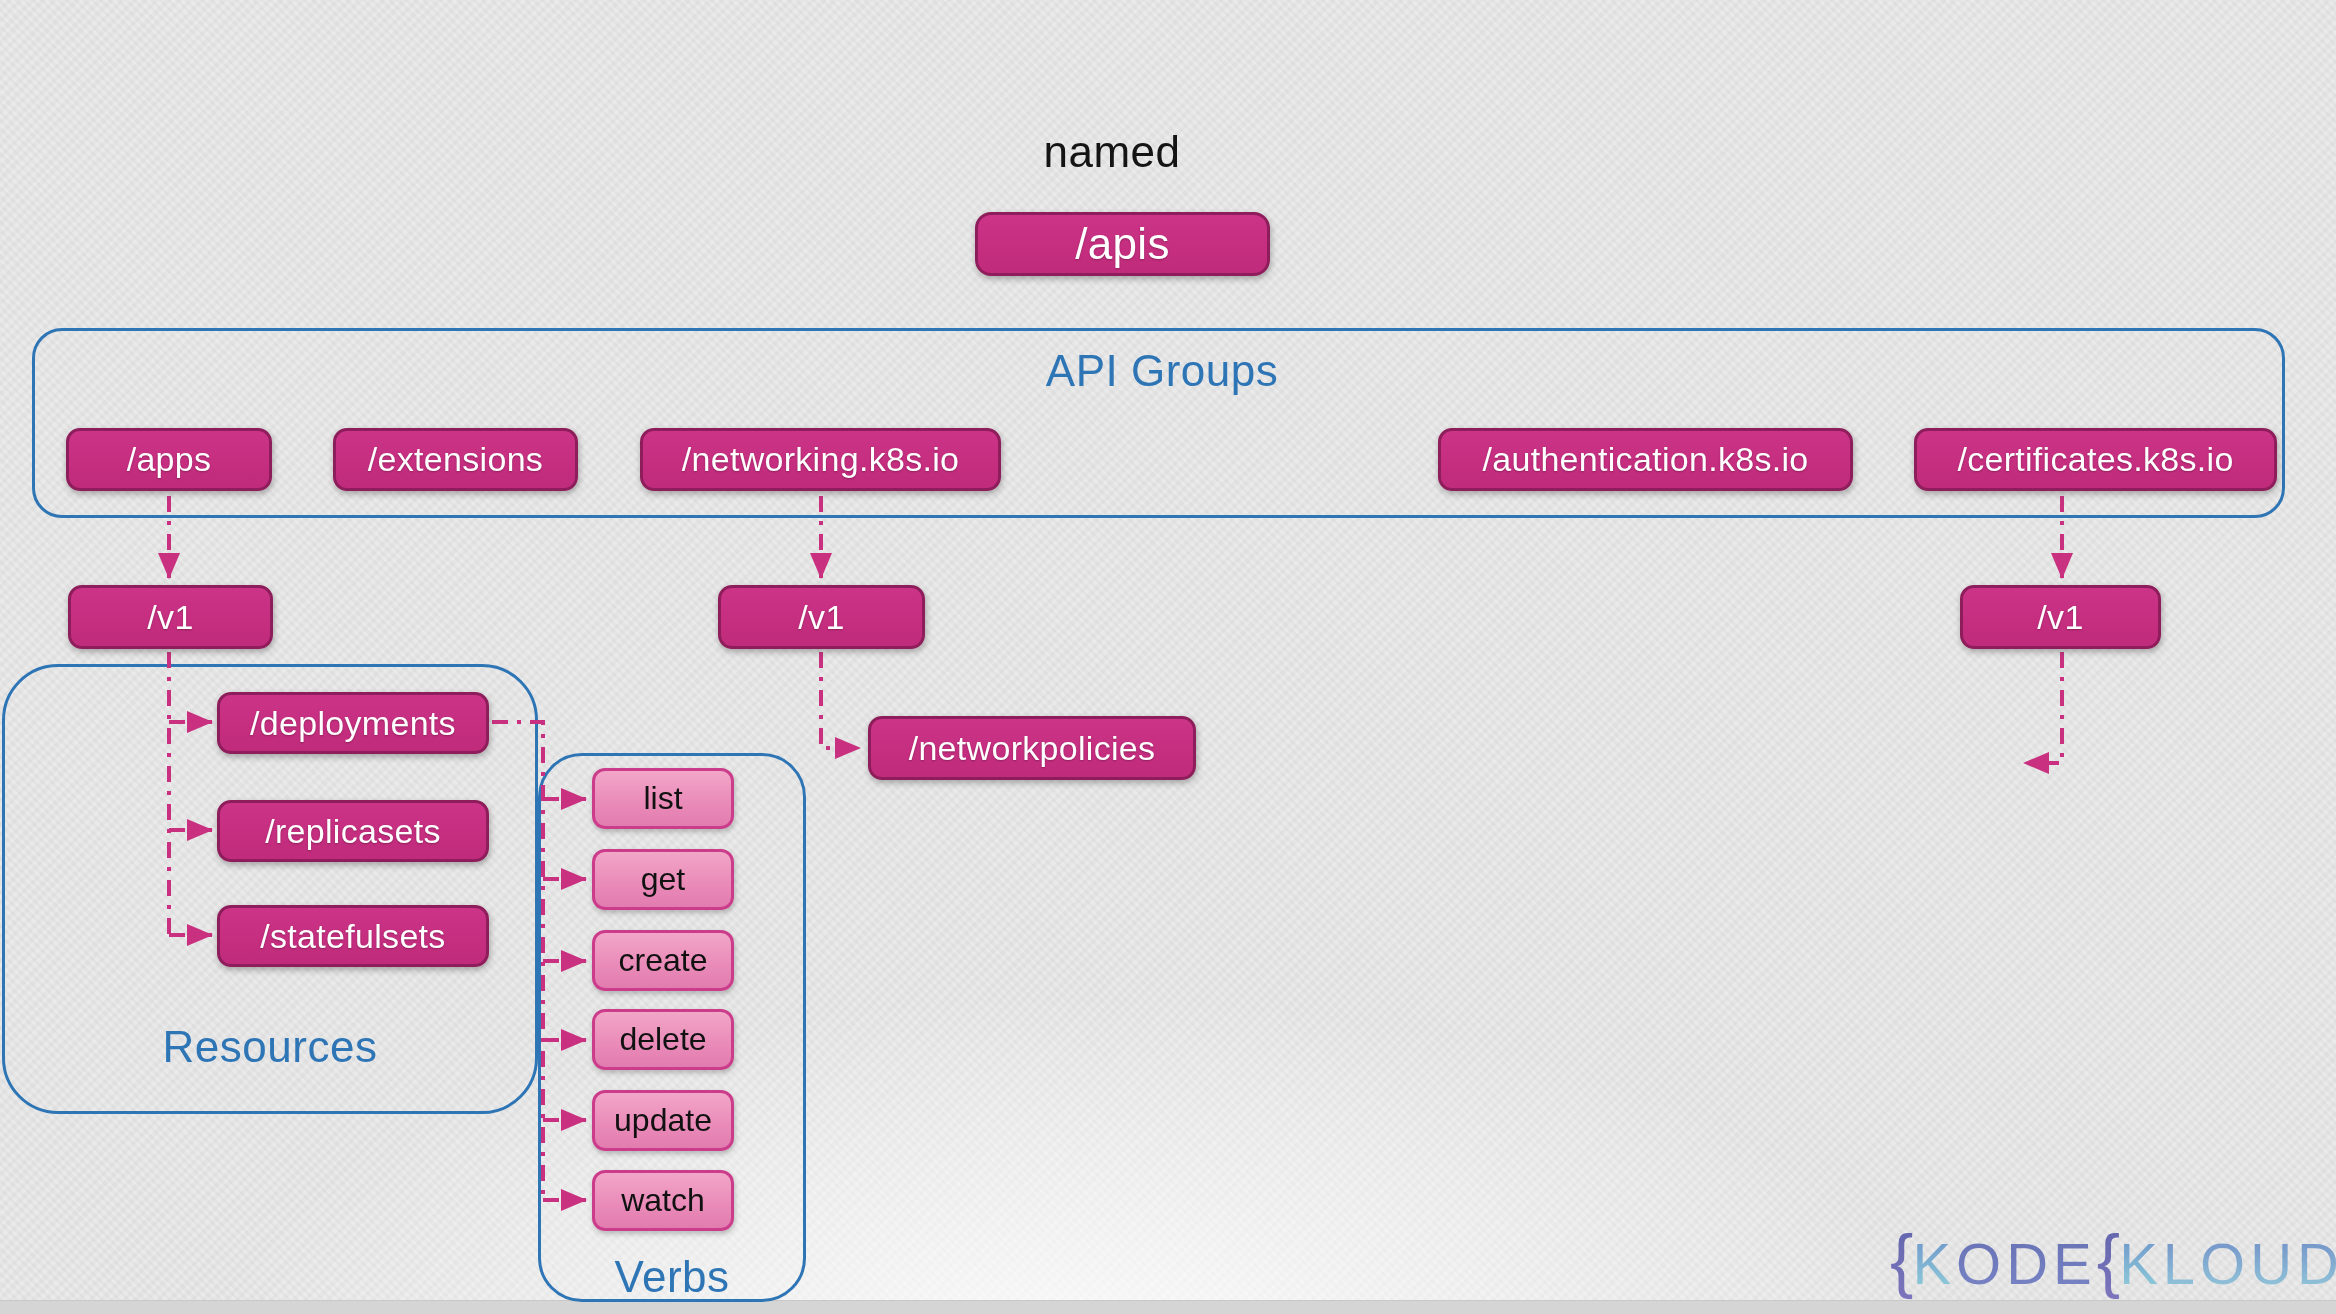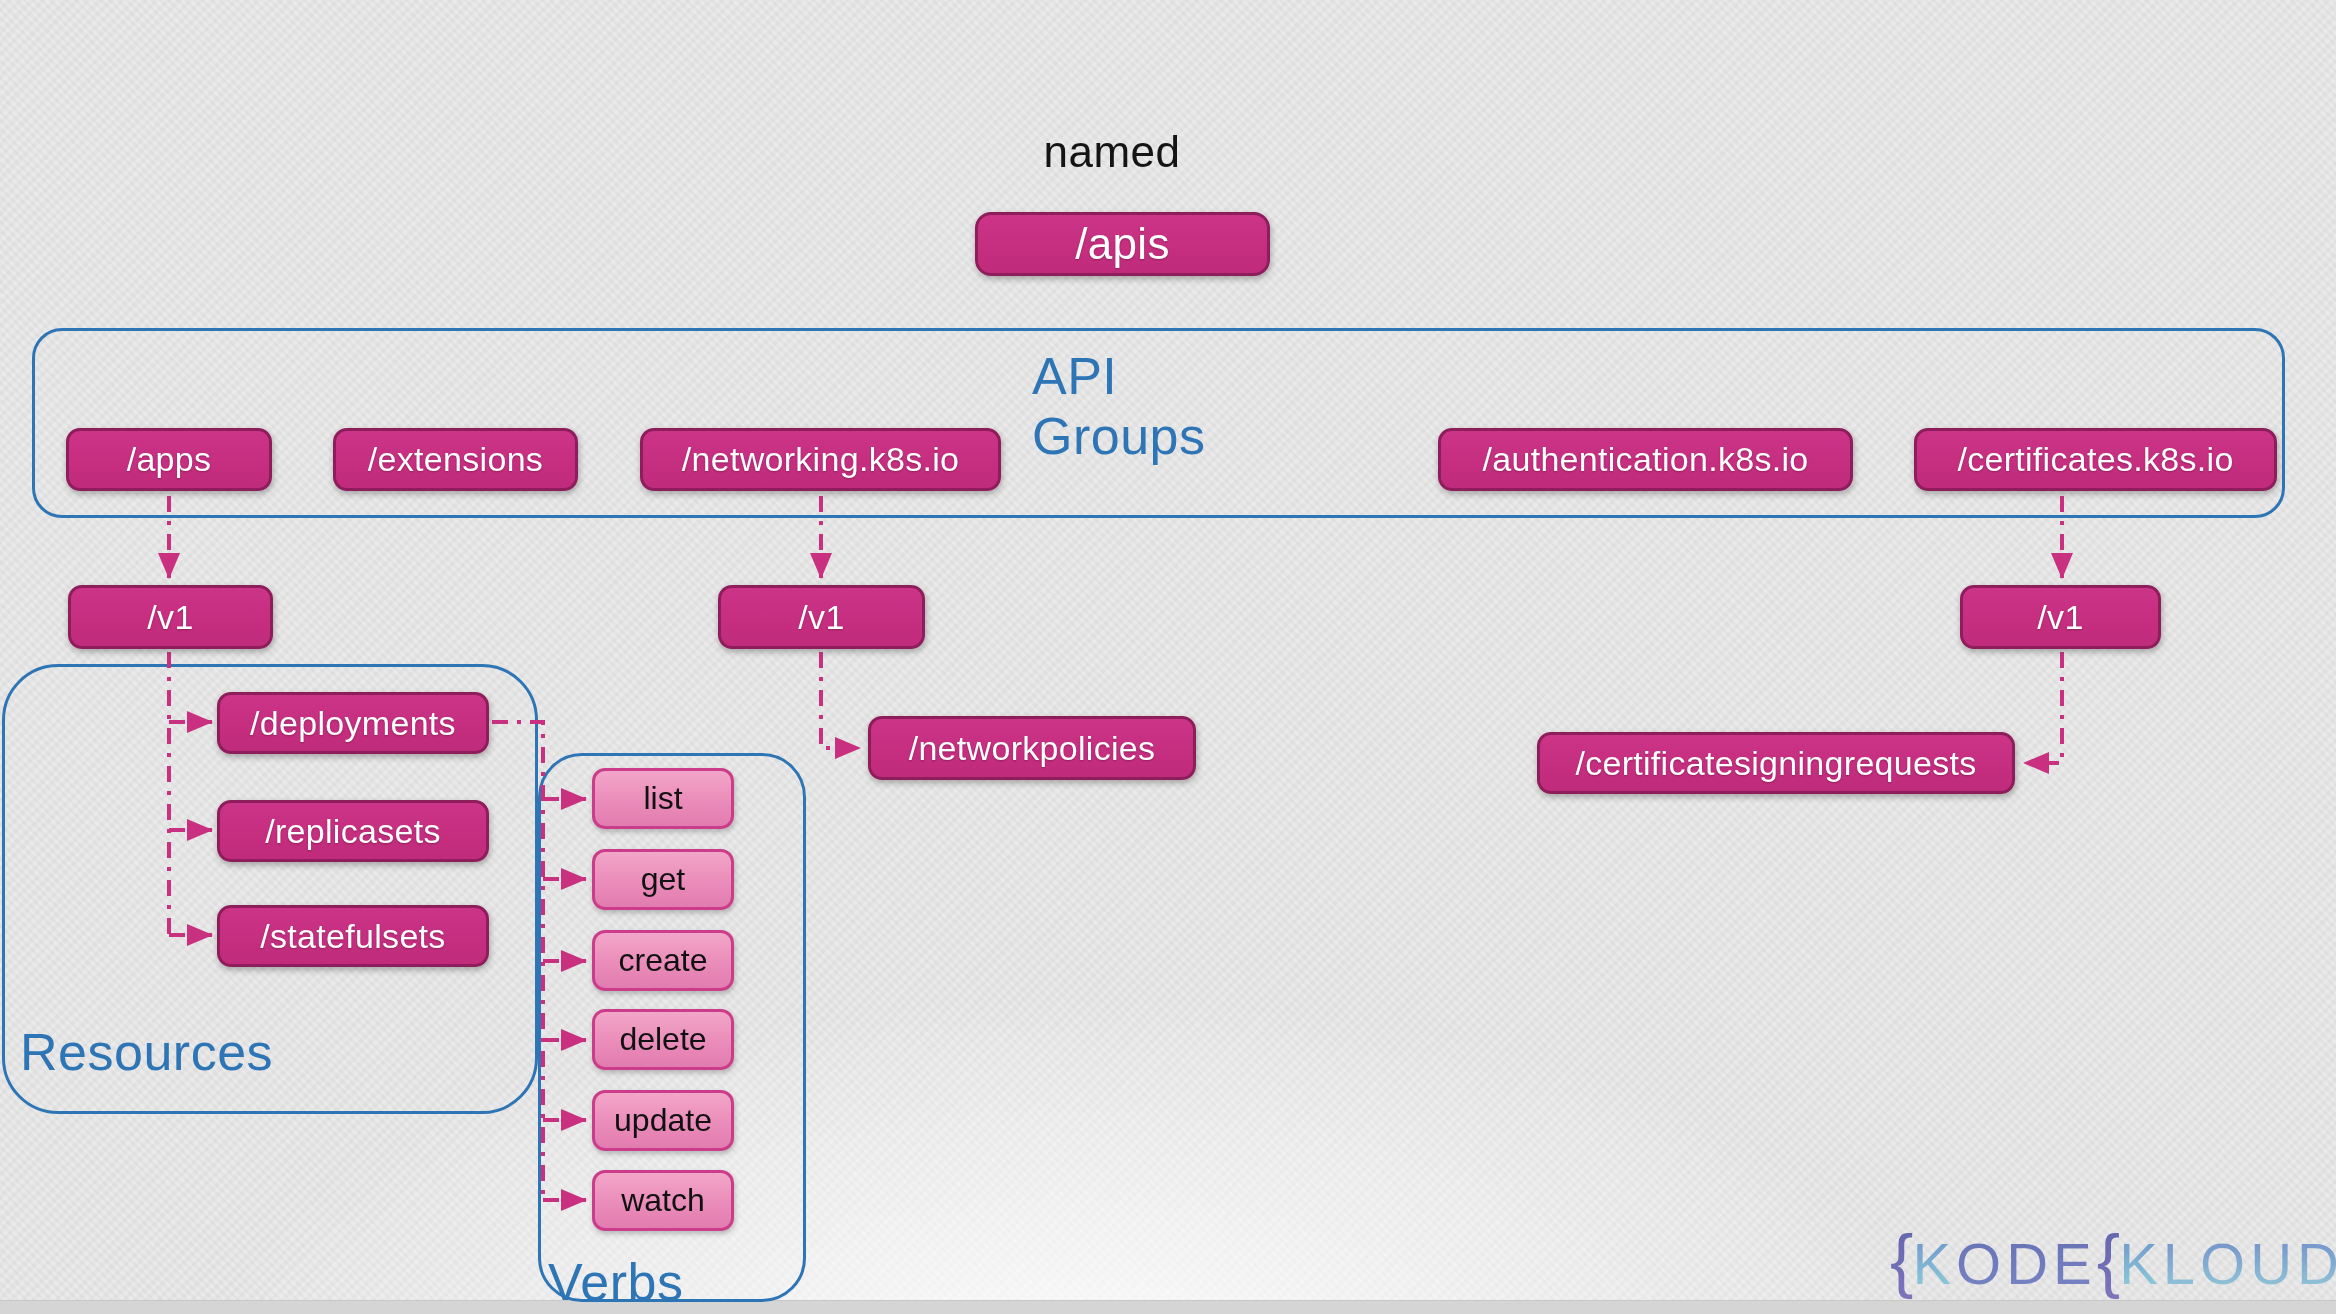--- a/index.html
+++ b/index.html
@@ -28,21 +28,21 @@
   
   .vbox{position:absolute;left:592px;width:142px;height:61px;
     display:flex;align-items:center;justify-content:center;
     background:linear-gradient(180deg,#f2a6c8 0%,#ea8cb9 55%,#e27cb0 100%);
     border:3px solid #cb3c8a;border-radius:13px;
     color:#111111;font-size:32px;
     box-shadow:1px 3px 5px rgba(90,90,90,.35);
     z-index:10;box-sizing:border-box;}
   
   .blue-container{position:absolute;border:3px solid #2e75b6;background:transparent;z-index:1;box-sizing:border-box;}
-  .blue-title{position:absolute;color:#2e75b6;font-size:52px;letter-spacing:.5px;z-index:2;}
+  .blue-title{position:absolute;color:#2e75b6;font-size:44px;letter-spacing:.5px;text-align:center;z-index:2;}
   #connectors{position:absolute;left:0;top:0;z-index:5;}
   
   .logo{position:absolute;left:1890px;top:1228px;height:70px;display:flex;align-items:center;
     font-size:58px;font-weight:400;letter-spacing:5px;z-index:10;opacity:.88;}
   .logo span{background-clip:text;-webkit-background-clip:text;color:transparent;}
   .logo .brace{font-size:70px;margin-top:-6px;background-image:linear-gradient(180deg,#4f55a5,#6f66b8);}
   .logo .kay{background-image:linear-gradient(180deg,#5b84c6,#86d2da);margin-left:-6px;}
   .logo .ode{background-image:linear-gradient(180deg,#5561ae,#6b79c2);}
   .logo .loud{background-image:linear-gradient(180deg,#5e7ec2,#8ccbdb);}
 </style>
@@ -106,21 +106,20 @@
 
   <div class="mbox" style="left:68px;top:585px;width:205px;height:64px;">/v1</div>
   <div class="mbox" style="left:718px;top:585px;width:207px;height:64px;">/v1</div>
   <div class="mbox" style="left:1960px;top:585px;width:201px;height:64px;">/v1</div>
 
   <div class="mbox" style="left:217px;top:692px;width:272px;height:62px;">/deployments</div>
   <div class="mbox" style="left:217px;top:800px;width:272px;height:62px;">/replicasets</div>
   <div class="mbox" style="left:868px;top:716px;width:328px;height:64px;">/networkpolicies</div>
 
   <div class="mbox" style="left:217px;top:905px;width:272px;height:62px;">/statefulsets</div>
-  <div class="mbox" style="left:1537px;top:732px;width:478px;height:62px;">/certificatesigningrequests</div>
 
   <div class="vbox" style="top:768px;">list</div>
   <div class="vbox" style="top:849px;">get</div>
   <div class="vbox" style="top:930px;">create</div>
   <div class="vbox" style="top:1009px;">delete</div>
   <div class="vbox" style="top:1090px;">update</div>
   <div class="vbox" style="top:1170px;">watch</div>
 
   <div class="logo">
     <span class="brace">{</span>

